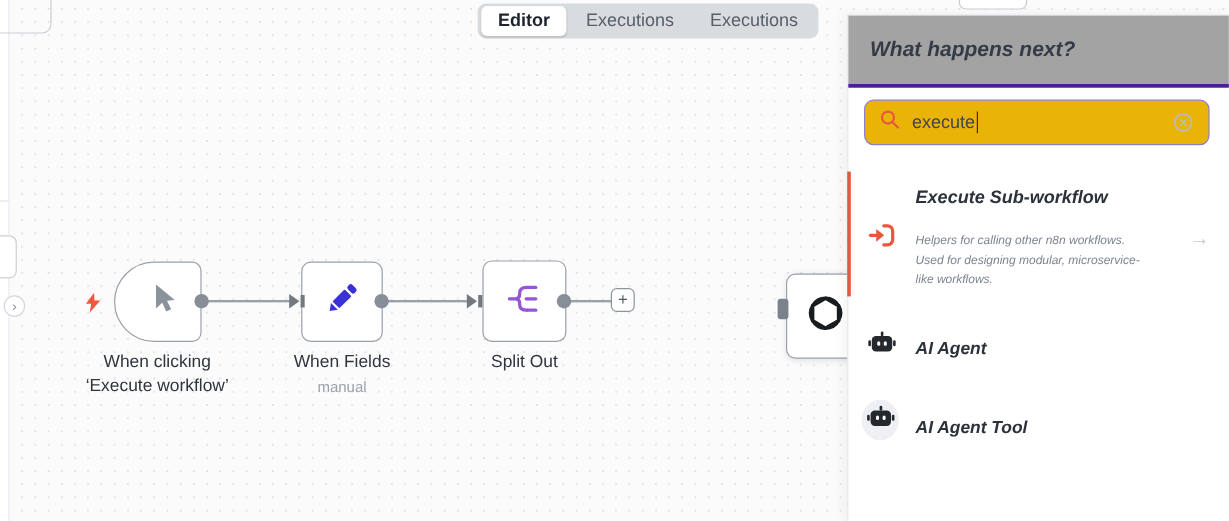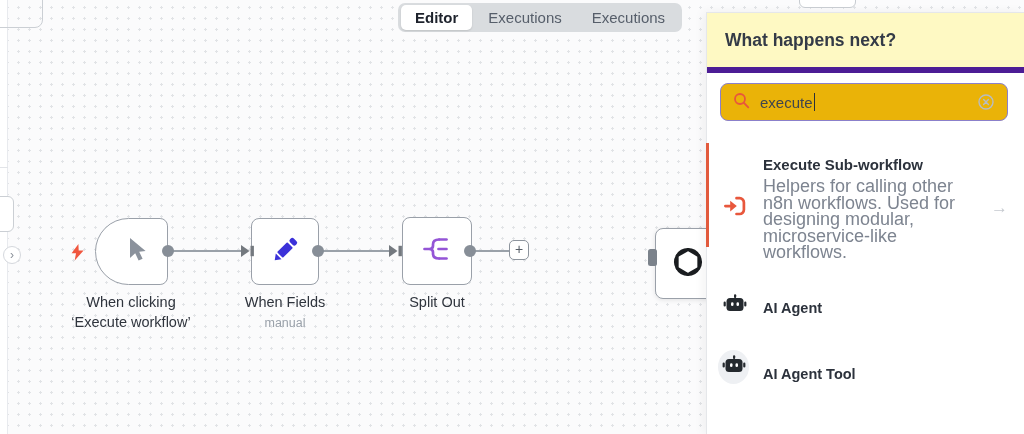--- a/index.html
+++ b/index.html
@@ -59,46 +59,46 @@
     font-size:14px; line-height:17px; text-align:center; z-index:6; cursor:pointer; }
 
   .node-label { position:absolute; text-align:center; font-size:14.5px; color:#2f343d;
     font-weight:500; z-index:5; line-height:20px; }
   .node-sub { font-size:12.5px; color:#9aa1aa; font-weight:400; margin-top:1px; }
 
   
   .panel { position:absolute; left:706px; top:12px; width:318px; height:422px;
     background:#fff; border-left:1px solid #e5e7ea; border-top:1px solid #e5e7ea;
     box-shadow:-3px 0 10px rgba(0,0,0,.05); z-index:10; }
-  .panel-header { height:60px; background:#fef9c3; border-bottom:6px solid #4c1d95;
-    display:flex; align-items:center; padding-left:18px; }
+  .panel-header { height:60px; background:#a3a3a3; border-bottom:3px solid #4c1d95;
+    display:flex; align-items:center; padding-left:18px;font-style:italic; }
   .panel-title { font-size:17.5px; font-weight:700; color:#343b47; }
 
   .search-wrap { padding:10px 16px 12px 13px; }
   .search-box { height:38px; border:1.5px solid #8b80ca; border-radius:8px;
     background:#eab308; display:flex; align-items:center; padding:0 12px; cursor:text; }
   .search-text { margin-left:10px; font-size:15px; color:#3f454e; }
   .caret { display:inline-block; width:1.5px; height:18px; background:#2c3038;
     vertical-align:middle; margin-left:1px; }
   .clear-btn { margin-left:auto; display:flex; cursor:pointer; }
 
   .drop-indicator { position:absolute; left:-1px; top:130px; width:3px; height:104px;
     background:#e25a3c; z-index:12; }
 
   .item-list { margin-top:10px; }
   .item { display:flex; padding:12px 16px 12px 14px; gap:14px; cursor:pointer; }
   .item + .item { margin-top:8px; }
   .item-icon-col { width:28px; display:flex; align-items:center; justify-content:center;
     flex:none; }
   .icon-circle { width:34px; height:34px; border-radius:50%; background:#eef0f3;
     display:flex; align-items:center; justify-content:center; margin-left:-3px; }
-  .item-body { flex:1; }
+  .item-body { flex:1;font-style:italic; }
   .item-title { font-size:15px; font-weight:600; color:#2c323c; line-height:20px; }
-  .item-desc { font-size:18px; color:#7d8490; line-height:16.5px; max-width:196px;
-    margin-top:3px; }
+  .item-desc { font-size:10px; color:#7d8490; line-height:16.5px; max-width:196px;
+    margin-top:18px; }
   .item-arrow { align-self:center; color:#c6cad0; font-size:17px; }
   .item.compact { align-items:flex-end; }
   .item.compact .item-title { font-size:14.5px; }
 </style>
 </head>
 <body>
 
 <div class="canvas">
 
   <div class="partial-rect-top"></div>

